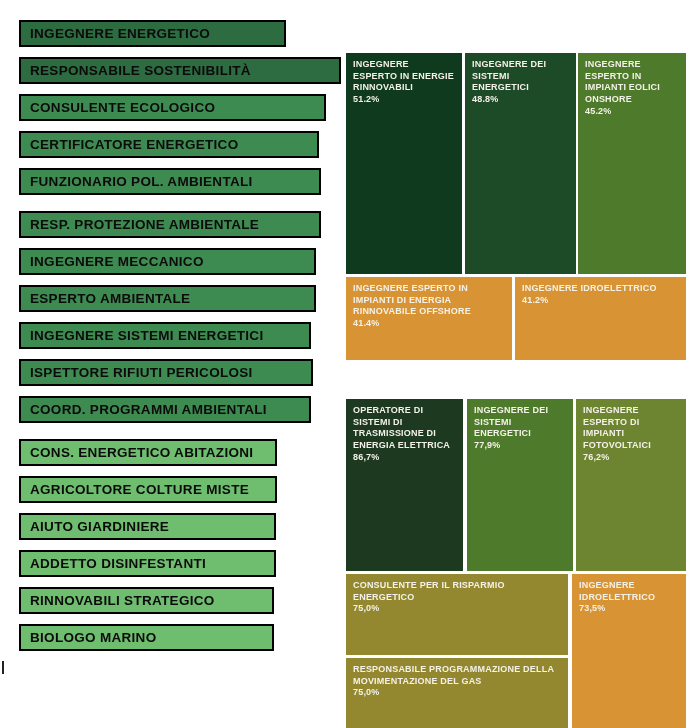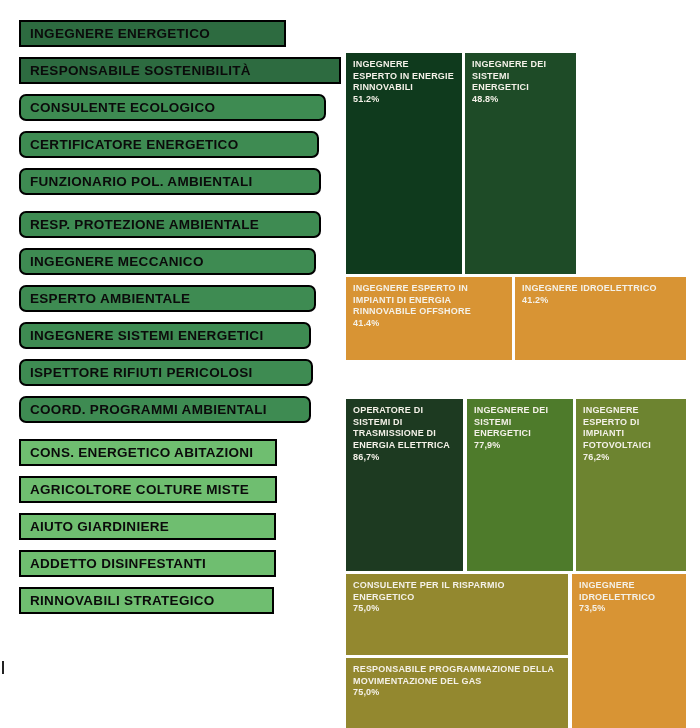--- a/index.html
+++ b/index.html
@@ -11,21 +11,21 @@
   #bar-list{position:absolute;left:19px;top:20px;width:320px;}
   .job-bar{
     height:23px;border:2px solid #000000;margin-bottom:10px;
     display:flex;align-items:center;box-sizing:content-box;
   }
   .job-bar span{
     padding-left:9px;font-size:13.5px;font-weight:700;color:#0b0b0b;
     letter-spacing:0.3px;white-space:nowrap;
   }
   .shade-dark{background:#2d6b40;}
-  .shade-medium{background:#3e8b52;border-radius:7px;}
+  .shade-medium{background:#3e8b52;}
   .shade-light{background:#6fbe70;}
   .group-gap{margin-top:16px;}
   
   .treemap{position:absolute;background:#ffffff;}
   #treemap-top{left:346px;top:14px;width:340px;height:342px;}
   #treemap-bottom{left:346px;top:360px;width:340px;height:338px;}
   .tile{
     position:absolute;box-sizing:border-box;padding:6px 7px;
     color:#f4f1e8;font-size:9px;font-weight:700;line-height:1.3;
     letter-spacing:0.2px;overflow:hidden;margin-top:39px;
@@ -84,30 +84,37 @@
       </div>
     <div class="job-bar shade-light" style="width:253px">
         <span>AIUTO GIARDINIERE</span>
       </div>
     <div class="job-bar shade-light" style="width:253px">
         <span>ADDETTO DISINFESTANTI</span>
       </div>
     <div class="job-bar shade-light" style="width:251px">
         <span>RINNOVABILI STRATEGICO</span>
       </div>
+    <div class="job-bar shade-light" style="width:251px">
+        <span>BIOLOGO MARINO</span>
+      </div>
   </div>
 
   <div id="treemap-top" class="treemap">
     <div class="tile" style="left:0;top:0;width:116px;height:221px;background:#0f3a1d">
       <span class="t-label">INGEGNERE ESPERTO IN ENERGIE RINNOVABILI</span>
       <span class="t-value">51.2%</span>
     </div>
     <div class="tile" style="left:119px;top:0;width:111px;height:221px;background:#1e4b27">
       <span class="t-label">INGEGNERE DEI SISTEMI ENERGETICI</span>
       <span class="t-value">48.8%</span>
+    </div>
+    <div class="tile" style="left:232px;top:0;width:108px;height:221px;background:#4e7b2b">
+      <span class="t-label">INGEGNERE ESPERTO IN IMPIANTI EOLICI ONSHORE</span>
+      <span class="t-value">45.2%</span>
     </div>
     <div class="tile" style="left:0;top:224px;width:166px;height:118px;background:#d89434">
       <span class="t-label">INGEGNERE ESPERTO IN IMPIANTI DI ENERGIA RINNOVABILE OFFSHORE</span>
       <span class="t-value">41.4%</span>
     </div>
     <div class="tile" style="left:169px;top:224px;width:171px;height:118px;background:#d89434">
       <span class="t-label">INGEGNERE IDROELETTRICO</span>
       <span class="t-value">41.2%</span>
     </div>
   </div>

